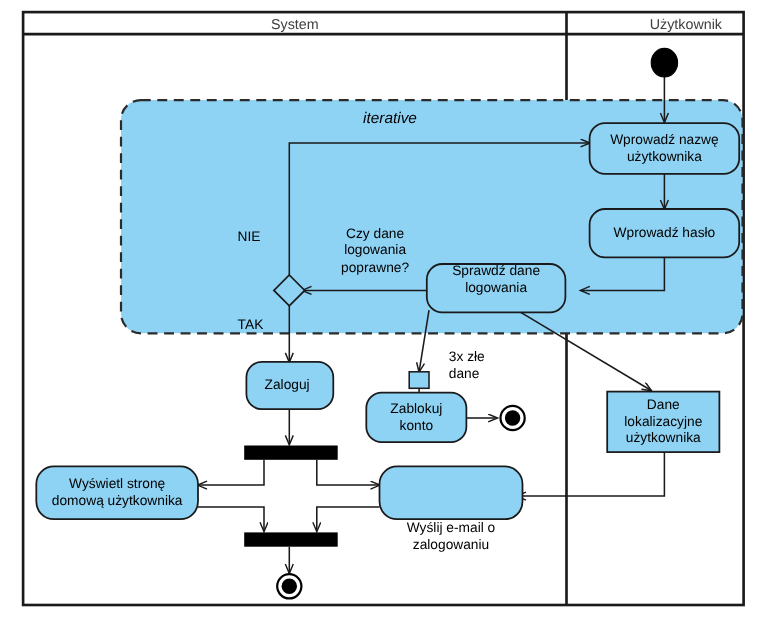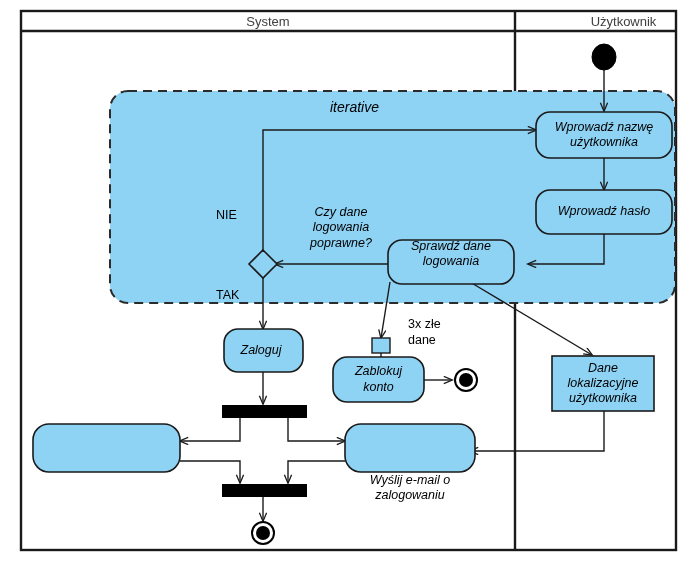--- a/index.html
+++ b/index.html
@@ -26,21 +26,20 @@
     position: absolute;
     display: flex;
     align-items: center;
     justify-content: center;
     text-align: center;
     font-size: 12.5px;
     color: #000000;
     line-height: 1.22;
     pointer-events: none;
     white-space: pre-line;
-    font-style: italic;
   }
   .lane-title {
     position: absolute;
     display: flex;
     align-items: center;
     justify-content: center;
     font-size: 13px;
     color: #404040;
   }
   .edge-label {
@@ -198,20 +197,22 @@
 
   <div class="node-label" style="left:224px; top:329px; width:74px; height:43px;">Zaloguj</div>
 
   <div class="node-label" style="left:333px; top:357px; width:91px; height:45px;border-radius:18px;">Zablokuj
 konto</div>
 
   <div class="node-label" style="left:552px; top:356px; width:102px; height:55px;">Dane
 lokalizacyjne
 użytkownika</div>
 
+  <div class="node-label" style="left:33px; top:424px; width:147px; height:48px;">Wyświetl stronę
+domową użytkownika</div>
 
   <div class="node-label" style="left:345px; top:424px; width:130px; height:48px;margin-top:40px;">Wyślij e-mail o
 zalogowaniu</div>
 
   <div class="edge-label" style="left:216px; top:208px;">NIE</div>
 
   <div class="edge-label" style="left:216px; top:288px;">TAK</div>
 
   <div class="edge-label" style="left:408px; top:317px;">3x złe
 dane</div>

